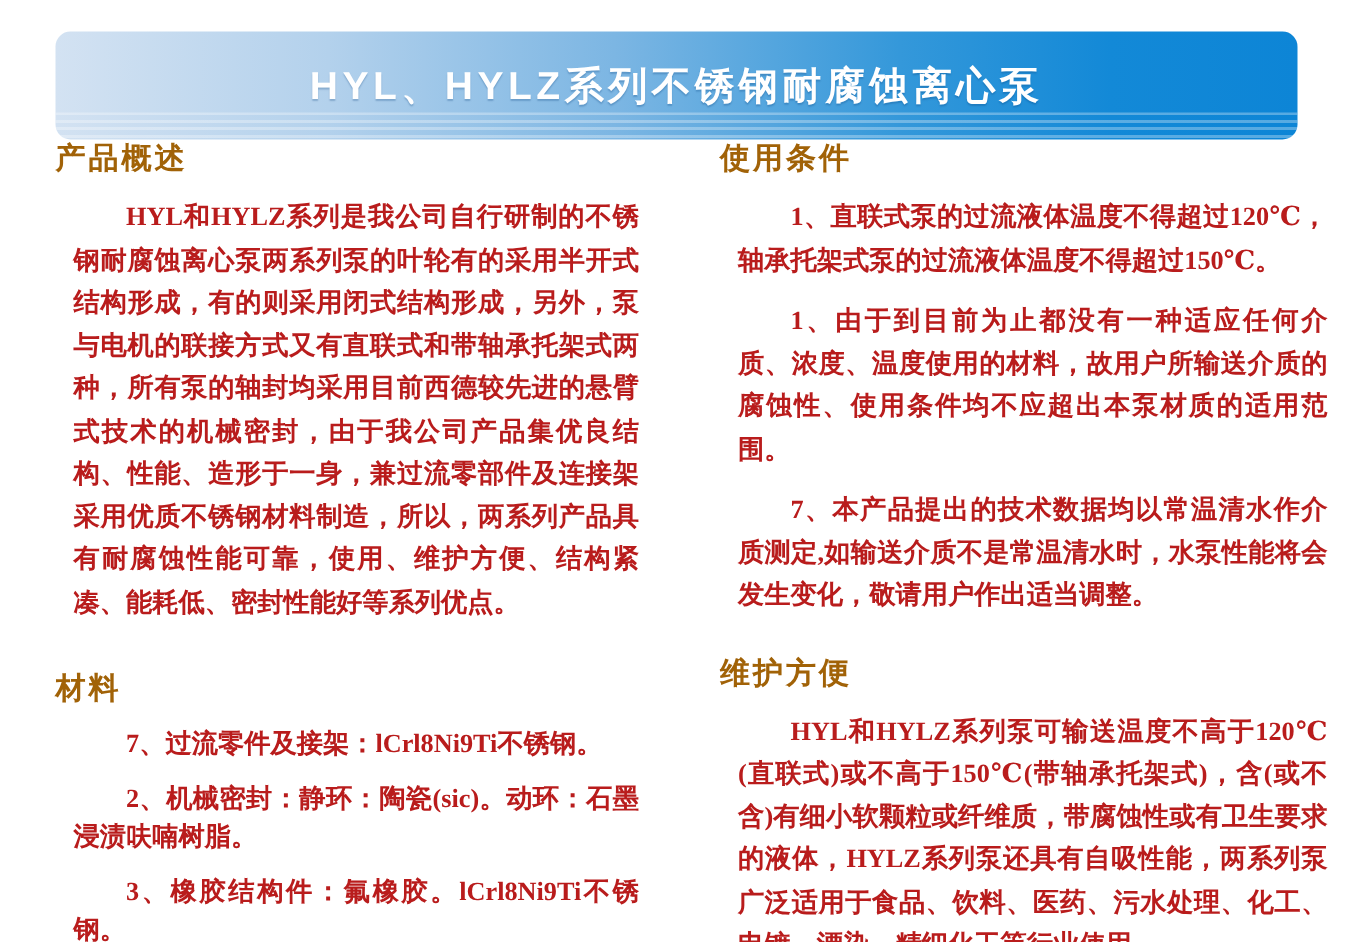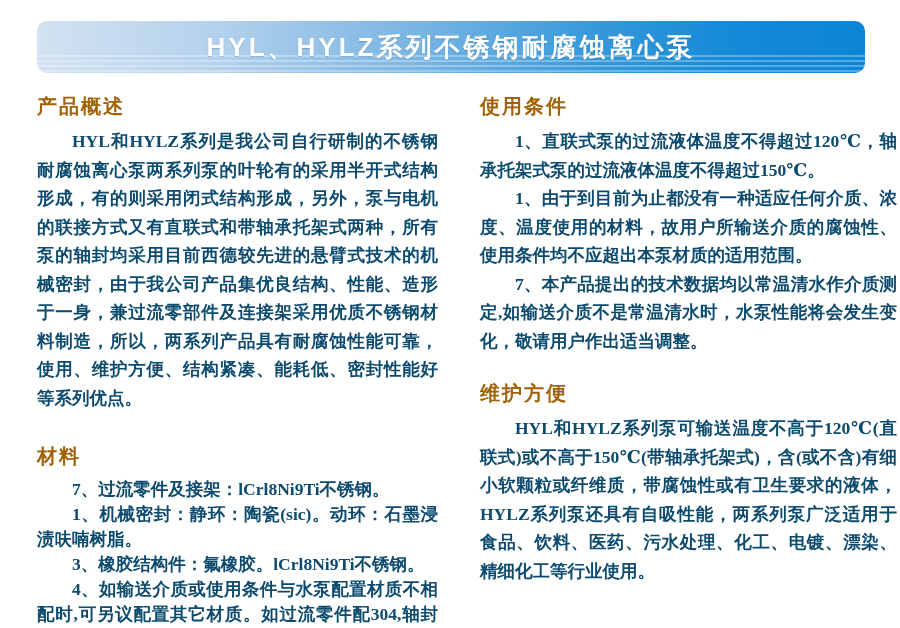--- a/index.html
+++ b/index.html
@@ -15,21 +15,21 @@
     overflow: hidden;
     font-family: "Liberation Serif", "DejaVu Serif", serif;
   }
 
   
   .banner {
     position: absolute;
     left: 37px;
     top: 21px;
     width: 828px;
-    height: 52px;
+    height: 72px;
     border-radius: 10px;
     background: linear-gradient(to right,
       #d3e2f2 0%, #b3d1ec 22%, #7cb6e3 45%, #3498da 68%, #1389d7 85%, #0d85d6 100%);
     display: flex;
     align-items: center;
     justify-content: center;
     overflow: hidden;
   }
   .banner::after {            
     content: "";
@@ -66,22 +66,22 @@
     font-family: "Liberation Sans", "DejaVu Sans", sans-serif;
     font-weight: bold;
     font-size: 20px;
     letter-spacing: 2px;
     line-height: 24px;
   }
   .mt-materials { margin-top: 32px; }
   .mt-uses      { margin-top: 26px; }
 
   .body-text {
-    margin: 0;
-    color: #0c4a6e;
+    margin: 12px;
+    color: #b91c1c;
     font-size: 17.5px;
     line-height: 28.5px;
     font-weight: 600;
     text-align: justify;
     text-indent: 2em;
   }
   .tight { line-height: 25px; }
 </style>
 </head>
 <body>
@@ -95,21 +95,21 @@
   <div class="col col-left">
 
     <div>
       <h2 class="section-title">产品概述</h2>
       <p class="body-text">HYL和HYLZ系列是我公司自行研制的不锈钢耐腐蚀离心泵两系列泵的叶轮有的采用半开式结构形成，有的则采用闭式结构形成，另外，泵与电机的联接方式又有直联式和带轴承托架式两种，所有泵的轴封均采用目前西德较先进的悬臂式技术的机械密封，由于我公司产品集优良结构、性能、造形于一身，兼过流零部件及连接架采用优质不锈钢材料制造，所以，两系列产品具有耐腐蚀性能可靠，使用、维护方便、结构紧凑、能耗低、密封性能好等系列优点。</p>
     </div>
 
     <div>
       <h2 class="section-title mt-materials">材料</h2>
       <p class="body-text tight">7、过流零件及接架：lCrl8Ni9Ti不锈钢。</p>
-      <p class="body-text tight">1、机械密封：静环：陶瓷(sic)。动环：石墨浸渍呋喃树脂。</p>
+      <p class="body-text tight">2、机械密封：静环：陶瓷(sic)。动环：石墨浸渍呋喃树脂。</p>
       <p class="body-text tight">3、橡胶结构件：氟橡胶。lCrl8Ni9Ti不锈钢。</p>
       <p class="body-text tight">4、如输送介质或使用条件与水泵配置材质不相配时,可另议配置其它材质。如过流零件配304,轴封可配聚四氟乙烯或其它种类的动静环等。</p>
     </div>
 
   </div>
 
   <div class="col col-right">
 
     <div>
       <h2 class="section-title">使用条件</h2>

